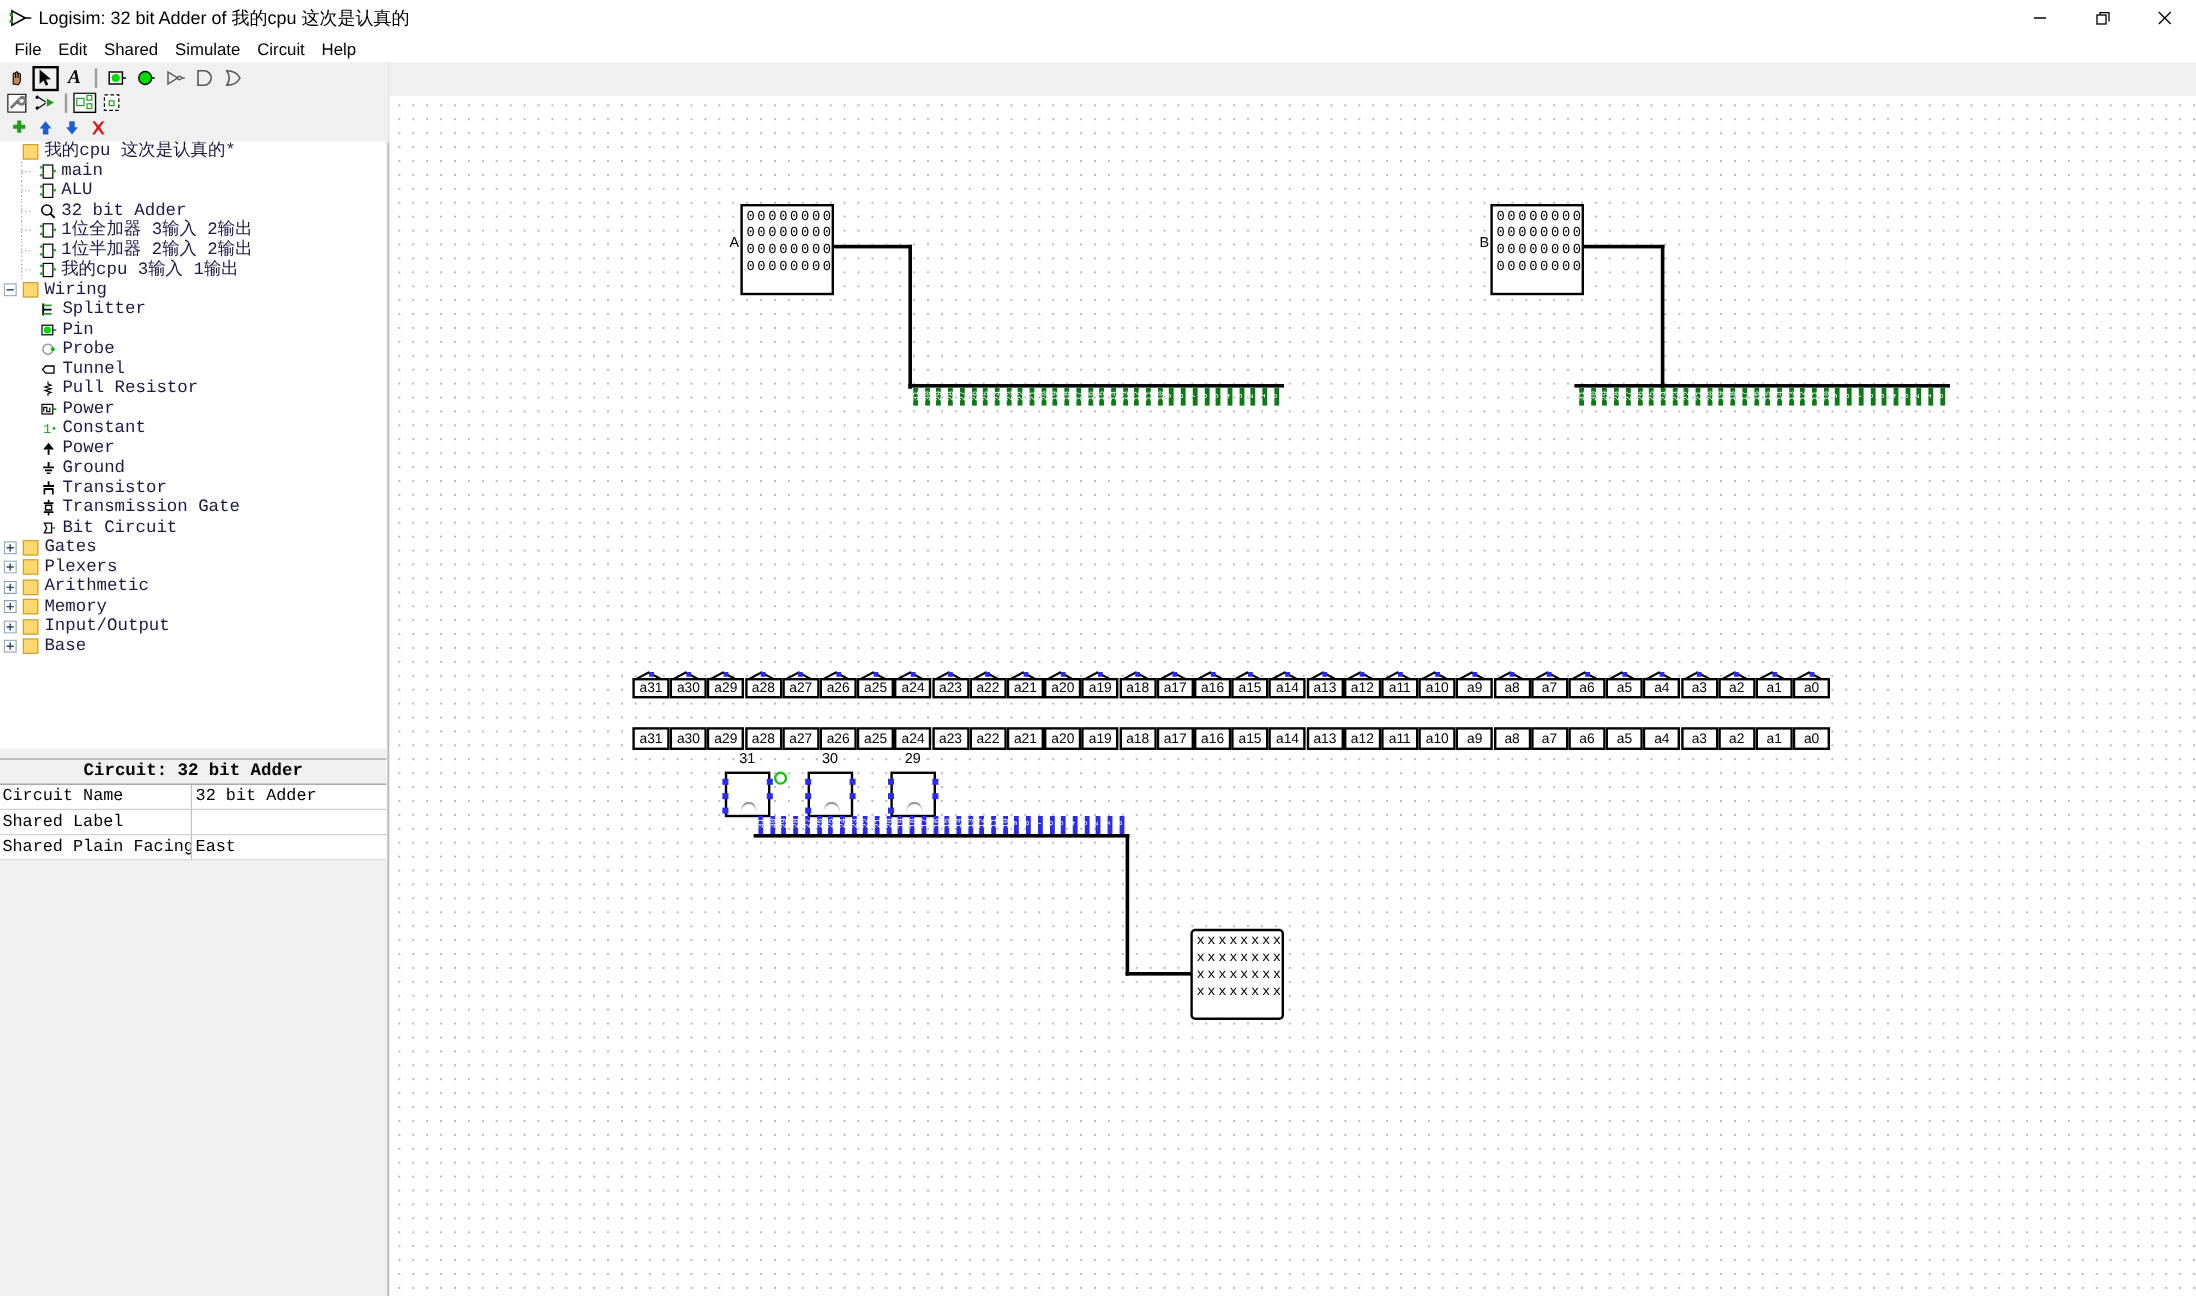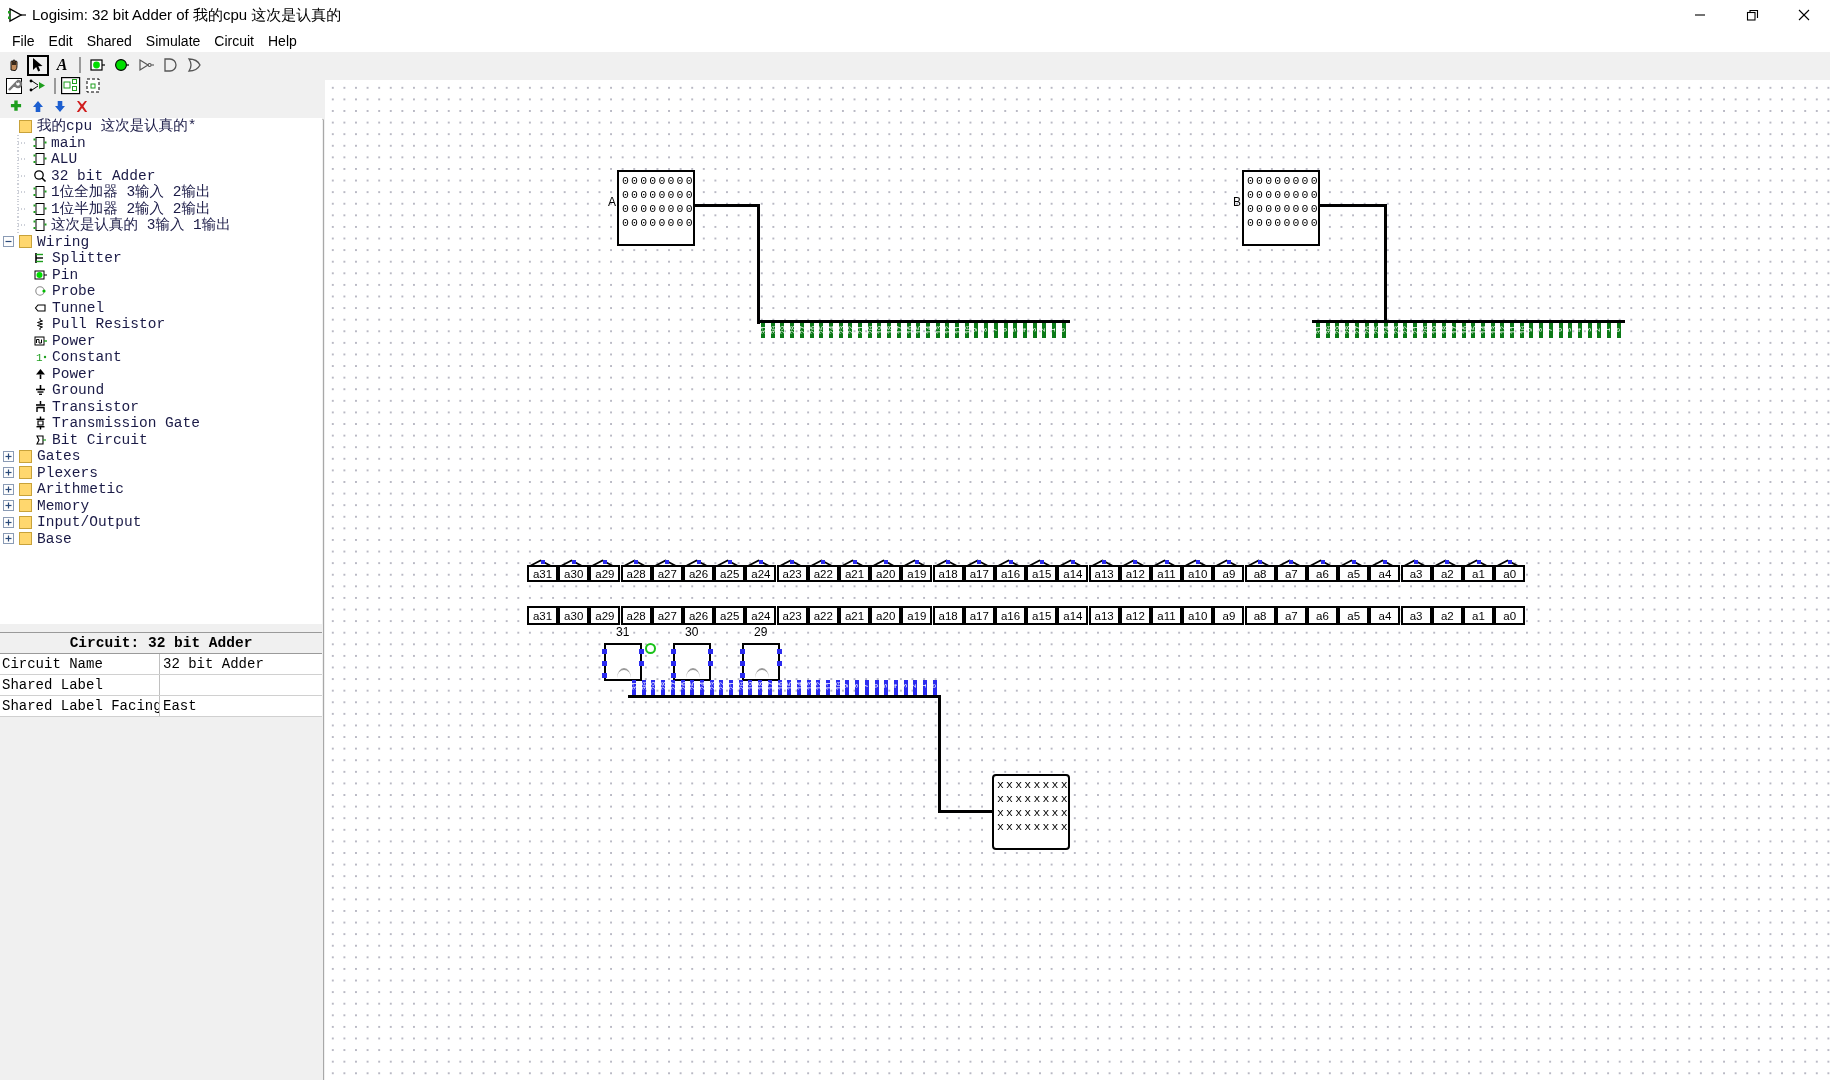--- a/index.html
+++ b/index.html
@@ -463,21 +463,21 @@
             </svg>
         </span>
         <span class="tico">
           <svg width="14" height="14" viewBox="0 0 14 14">
               <rect x="3" y="1.5" width="8" height="11" fill="#fff" stroke="#000" stroke-width="1"></rect>
               <rect x="0.5" y="2.5" width="2" height="2" fill="#1e9e1e"></rect>
               <rect x="0.5" y="9" width="2" height="2" fill="#1e9e1e"></rect>
               <rect x="11.5" y="5.5" width="2" height="2" fill="#1e9e1e"></rect>
             </svg>
         </span>
-        <span class="tlabel">这次是认真的 3输入 1输出</span>
+        <span class="tlabel">我的cpu 3输入 1输出</span>
       </div>
 
       <div class="trow tindent0">
         <span class="texp">
           <svg width="11" height="11">
               <rect x="0.5" y="0.5" width="10" height="10" fill="#fdfdfd" stroke="#8a9bb5" stroke-width="1"></rect>
               <line x1="2.5" y1="5.5" x2="8.5" y2="5.5" stroke="#2a4a7a" stroke-width="1.2"></line>
             </svg>
         </span>
         <span class="tico">
@@ -689,21 +689,21 @@
       <div id="props-title">Circuit: 32 bit Adder</div>
       <div class="prow">
         <div class="pkey">Circuit Name</div>
         <div class="pval">32 bit Adder</div>
       </div>
       <div class="prow">
         <div class="pkey">Shared Label</div>
         <div class="pval"></div>
       </div>
       <div class="prow">
-        <div class="pkey">Shared Label Facing</div>
+        <div class="pkey">Shared Plain Facing</div>
         <div class="pval">East</div>
       </div>
       <div class="prow">
         <div class="pkey">Shared Label Font</div>
         <div class="pval">SansSerif Plain 12</div>
       </div>
     </div>
     <div id="propsfill"></div>
 
   </div>

